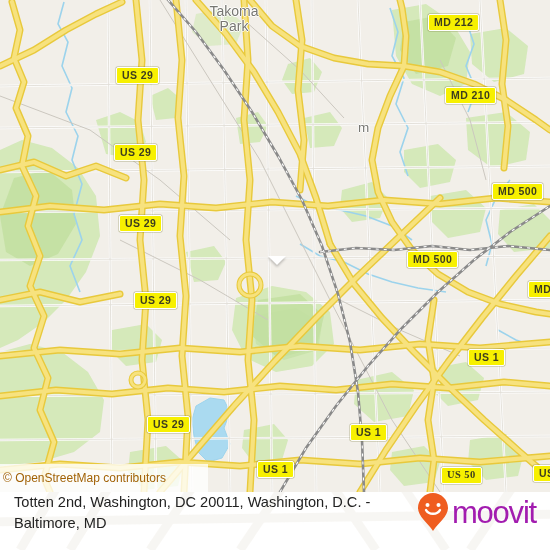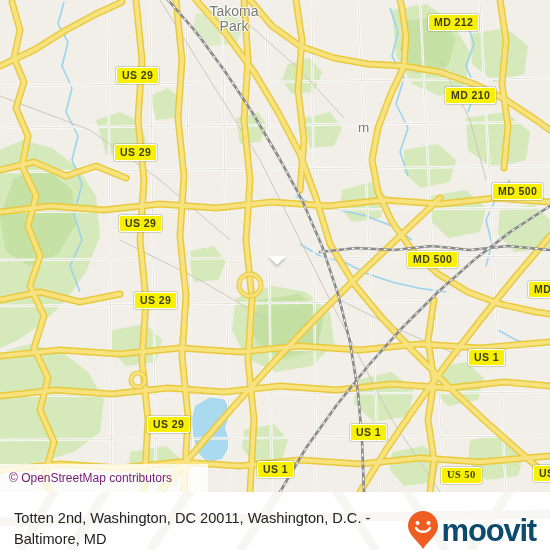--- a/index.html
+++ b/index.html
@@ -86,47 +86,47 @@
   }
 
   
   .attrib{
     position:absolute;left:0;top:464px;width:208px;height:28px;
     background:rgba(255,255,255,.78);
     display:flex;align-items:center;
     z-index:15;
   }
   .attrib span{
-    color:#701a75;font-size:12px;padding-left:9px;
+    color:#a16207;font-size:12px;padding-left:3px;
     font-family:"Liberation Sans","DejaVu Sans",sans-serif;
     white-space:nowrap;
   }
 
   
   .footer{
     position:absolute;left:0;top:492px;width:550px;height:58px;
     background:#ffffff;
     overflow:hidden;
   }
   .footer-wm{position:absolute;left:0;top:0;width:550px;height:58px;opacity:.5;}
   .footer-inner{
     position:absolute;left:0;top:0;width:550px;height:58px;
-    display:flex;align-items:flex-end;justify-content:space-between;
+    display:flex;align-items:flex-start;justify-content:space-between;
     padding:0 14px 0 14px;box-sizing:border-box;gap:14px;
   }
   .footer-title{
     color:#222222;
     font-size:14.6px;
     line-height:21px;
     max-width:400px;
     font-family:"Liberation Sans","DejaVu Sans",sans-serif;
   }
   .brand{display:flex;align-items:center;gap:3px;}
   .brand-word{
-    color:#0c4a6e;font-size:31px;font-weight:bold;letter-spacing:-1.2px;
+    color:#a21caf;font-size:31px;font-weight:normal;letter-spacing:-1.2px;
     line-height:31px;
     font-family:"Liberation Sans","DejaVu Sans",sans-serif;
   }
 </style>
 </head>
 <body>
 
 <div id="root">
 
   <div class="map">

